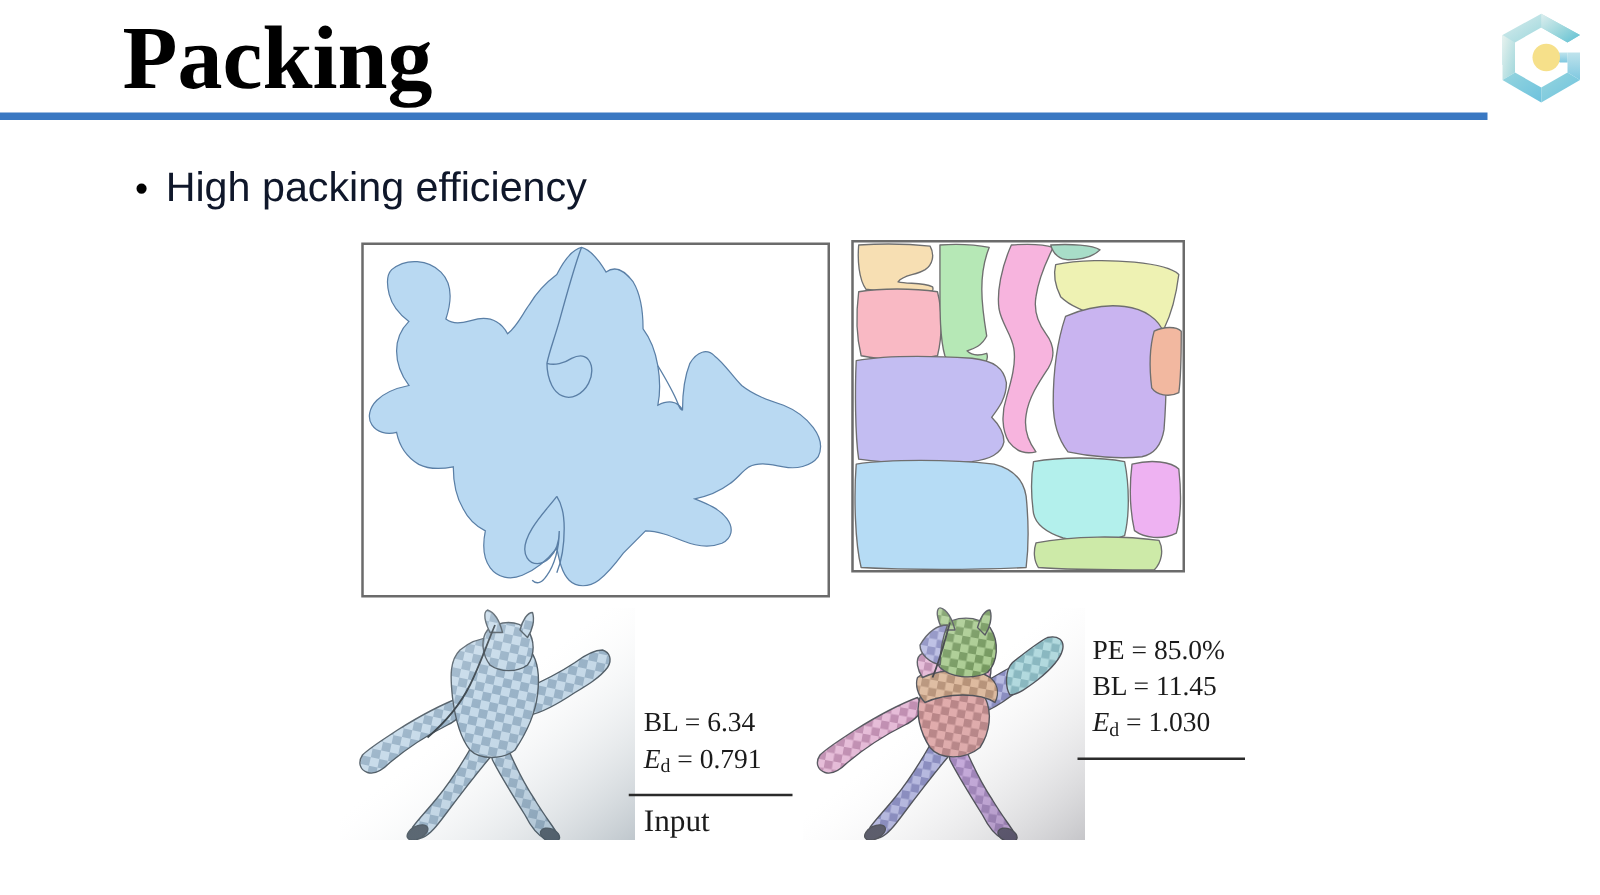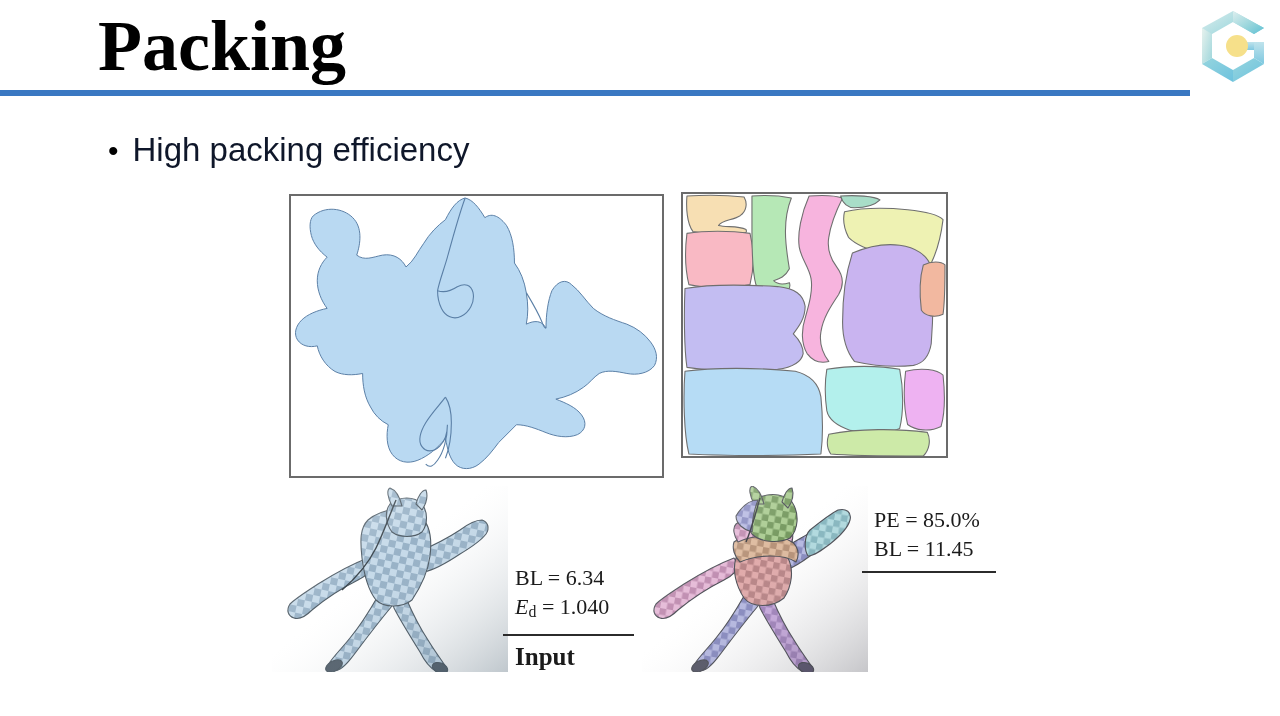--- a/index.html
+++ b/index.html
@@ -111,21 +111,21 @@
     padding-left: 12px;
   }
   .metrics .rule {
     height: 2px;
     background: #2b2b2b;
     margin-top: 8px;
     margin-bottom: 7px;
   }
   .metrics .caption {
     font-size: 25px;
-    font-weight: bold;
+    font-weight: normal;
     line-height: 28px;
     padding-left: 12px;
     white-space: nowrap;
   }
   .sub { font-size: 0.72em; vertical-align: -0.22em; }
   .ital { font-style: italic; }
 
   #metrics-input  { left: 503px; top: 563px; width: 131px; }
   #metrics-result { left: 862px; top: 505px; width: 134px; }
 </style>
@@ -428,27 +428,30 @@
     </g>
     <rect x="0" y="0" width="226" height="186" fill="url(#shadeR)" pointer-events="none"></rect>
   </svg>
 </div>
 
 <div id="metrics-input" class="metrics">
   <div class="line">
     <span>BL</span><span> = </span><span>6.34</span>
   </div>
   <div class="line">
-    <span class="ital">E</span><span class="sub">d</span><span> = </span><span>1.040</span>
+    <span class="ital">E</span><span class="sub">d</span><span> = </span><span>0.791</span>
   </div>
   <div class="rule"></div>
   <div class="caption">Input</div>
 </div>
 
 <div id="metrics-result" class="metrics">
   <div class="line">
     <span>PE</span><span> = </span><span>85.0%</span>
   </div>
   <div class="line">
     <span>BL</span><span> = </span><span>11.45</span>
   </div>
+  <div class="line">
+    <span class="ital">E</span><span class="sub">d</span><span> = </span><span>1.030</span>
+  </div>
   <div class="rule"></div>
 </div>
 
 </body></html>

